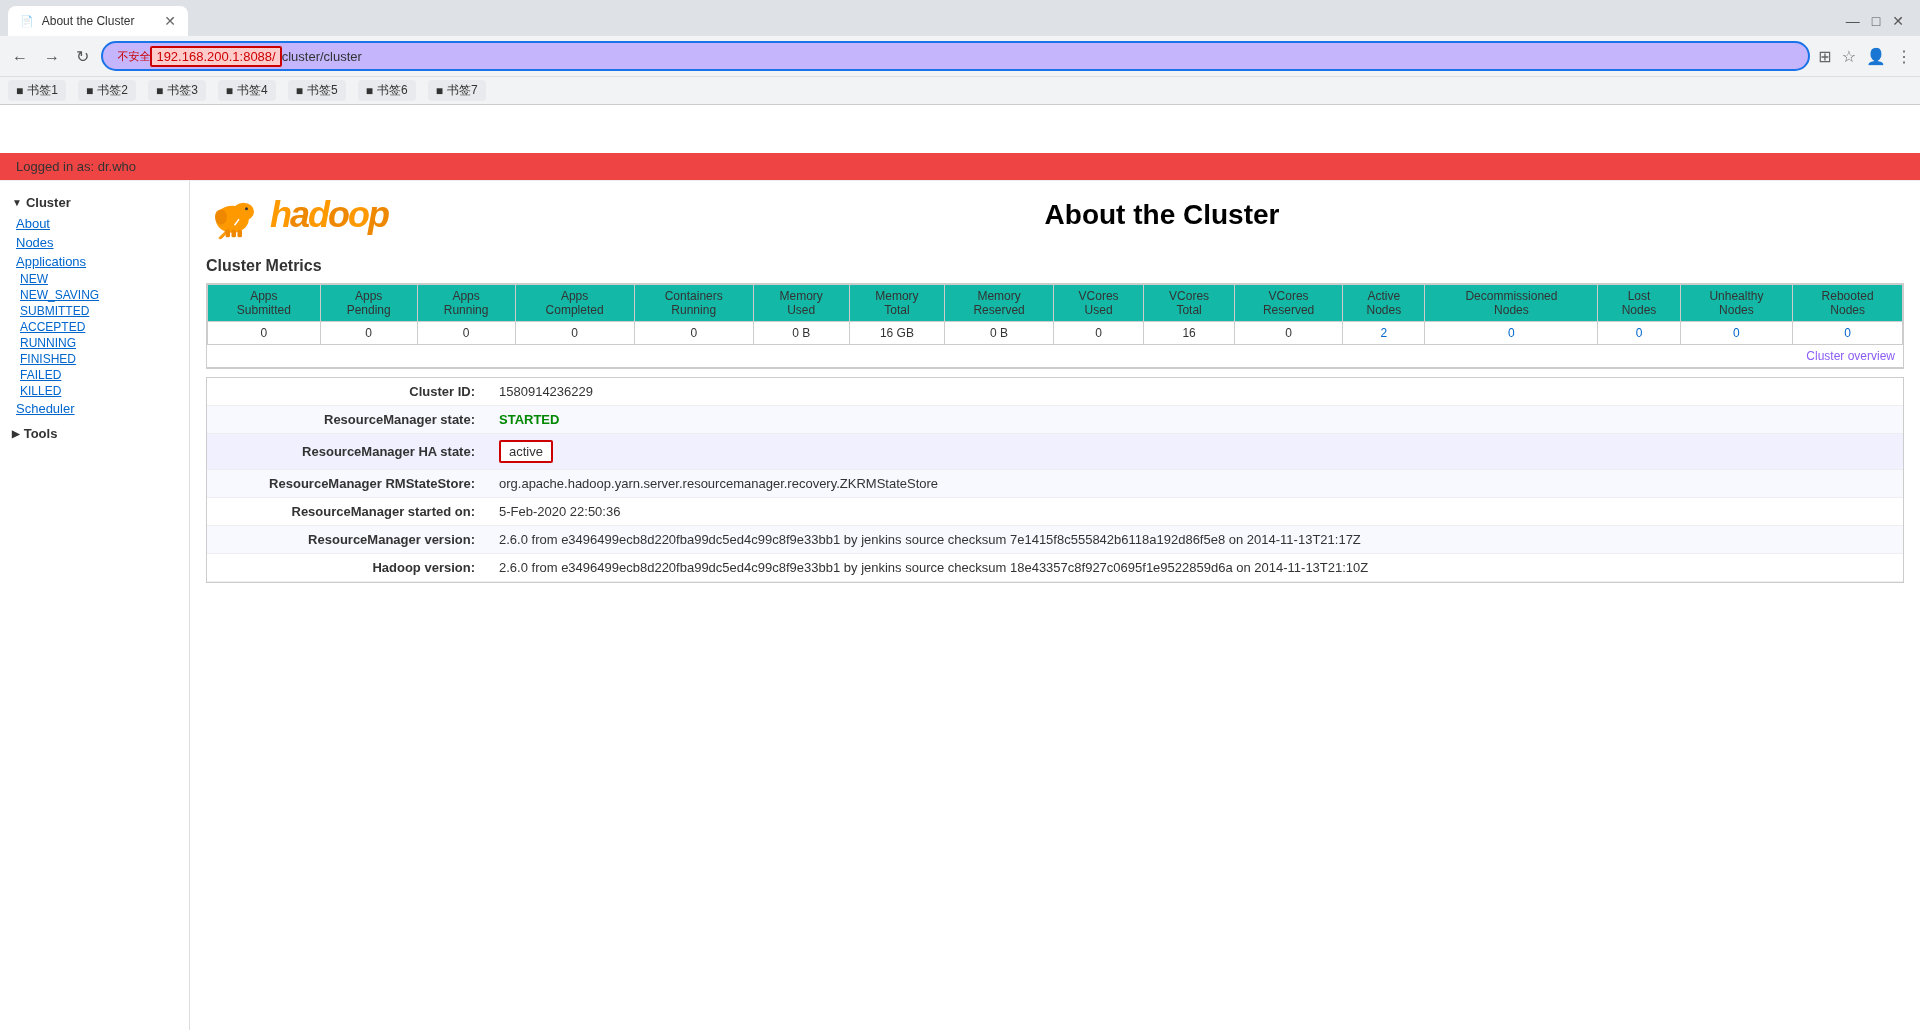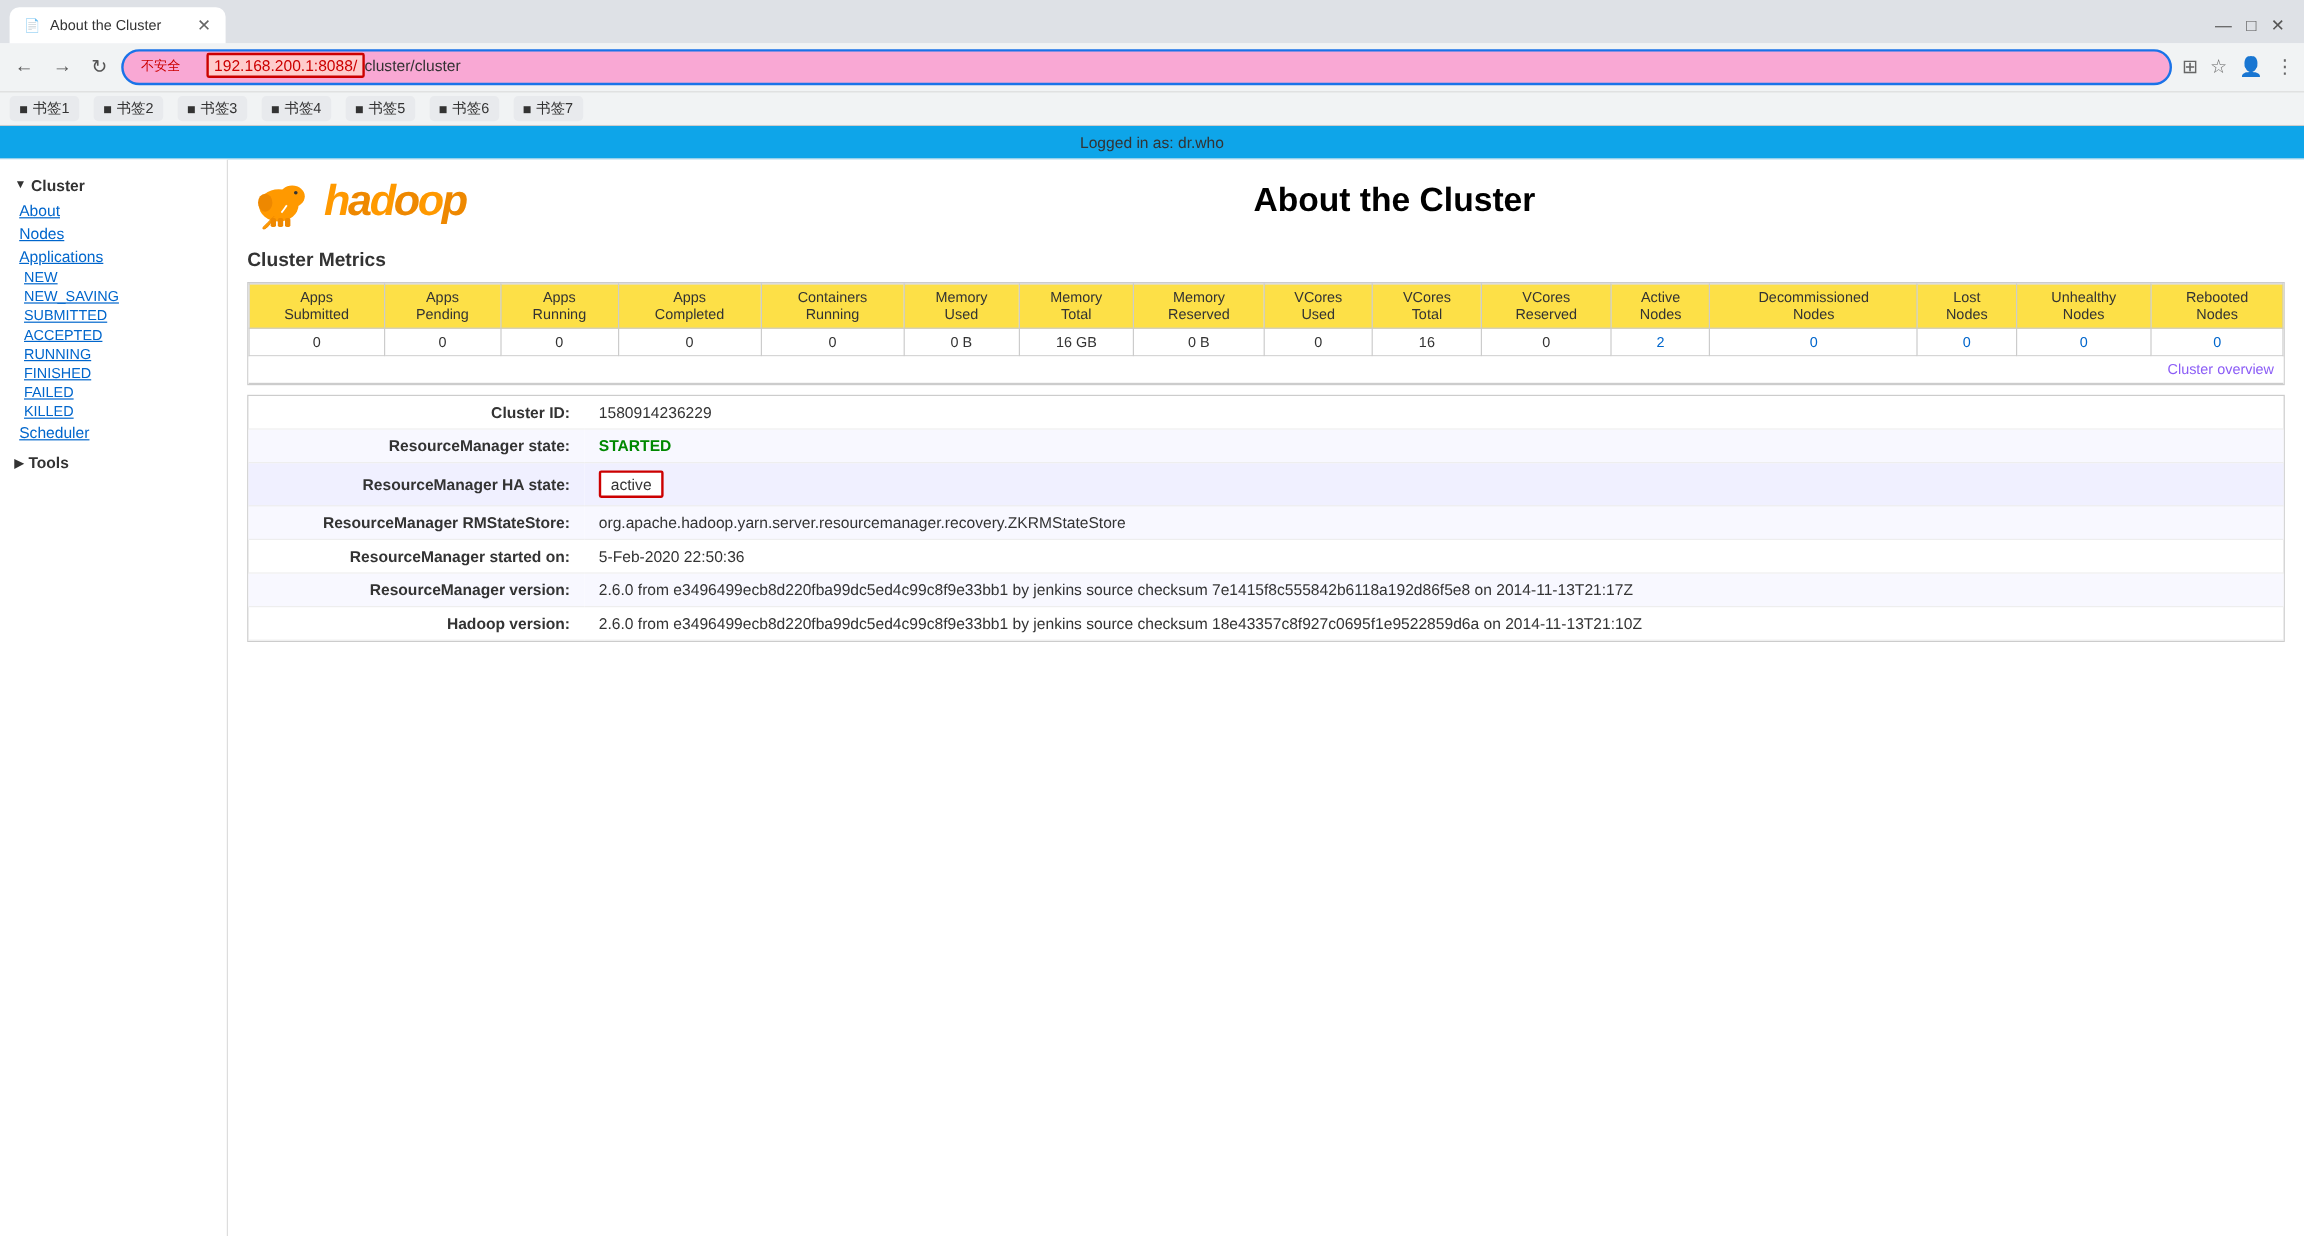--- a/index.html
+++ b/index.html
@@ -52,27 +52,28 @@
       background: none;
       border: none;
       font-size: 16px;
       color: #555;
       cursor: pointer;
       padding: 4px;
     }
     .address-bar {
       flex: 1;
       display: flex;
-      background: #f9a8d4;
+      align-items: center;
+      background: #c4b5fd;
       border: 2px solid #1a73e8;
       border-radius: 20px;
       padding: 4px 14px;
       height: 30px;
       font-size: 13px;
-      gap: 22px;
+      gap: 0;
     }
     .address-bar .insecure { color: #cc0000; font-size: 11px; }
     .address-url { color: #333; }
     .address-url .highlight { 
       background: #ffcccc; 
       border: 2px solid #cc0000; 
       padding: 1px 4px; 
       border-radius: 2px;
       color: #cc0000;
     }
@@ -106,26 +107,27 @@
 
     
     .page-content {
       display: flex;
       height: calc(1030px - 104px);
       background: #fff;
     }
 
     
     .top-bar {
-      background: #0ea5e9;
+      background: #ef4444;
       padding: 6px 16px;
-      text-align: center;
+      text-align: left;
       font-size: 13px;
       color: #333;
       border-bottom: 1px solid #eee;
+      margin-top: 48px;
     }
 
     
     .sidebar {
       width: 190px;
       min-width: 190px;
       background: #fff;
       border-right: 1px solid #ddd;
       padding: 10px 0;
       font-size: 13px;
@@ -219,21 +221,21 @@
       border: 1px solid #ccc;
     }
 
     .metrics-table {
       border-collapse: collapse;
       width: 100%;
       font-size: 12px;
     }
 
     .metrics-table th {
-      background: #fde047;
+      background: #14b8a6;
       border: 1px solid #ccc;
       padding: 4px 8px;
       text-align: center;
       font-weight: normal;
       color: #333;
       white-space: nowrap;
     }
 
     .metrics-table td {
       border: 1px solid #ccc;

